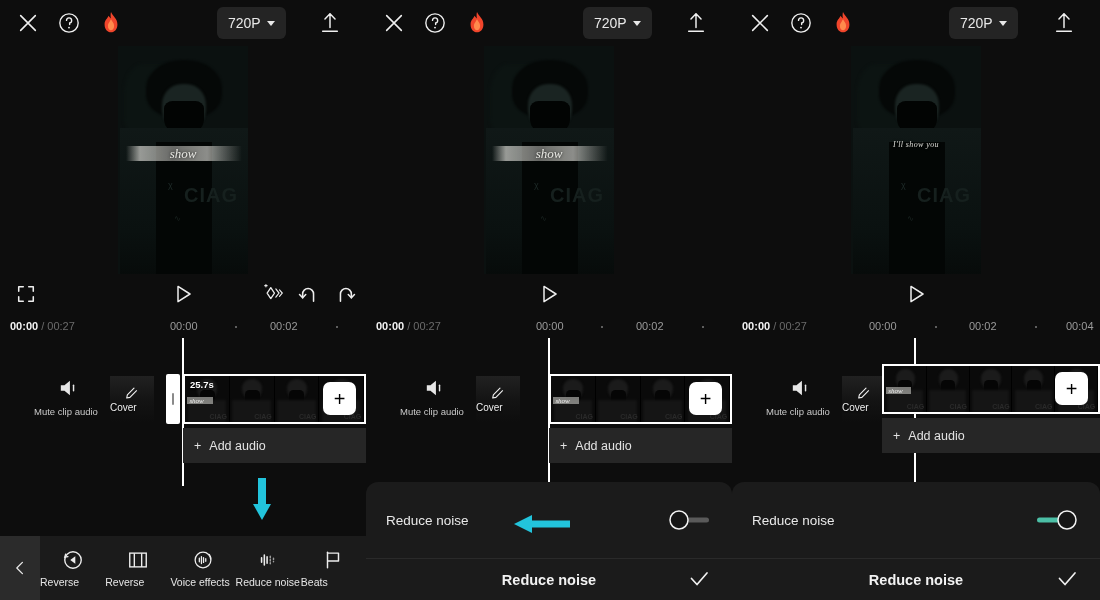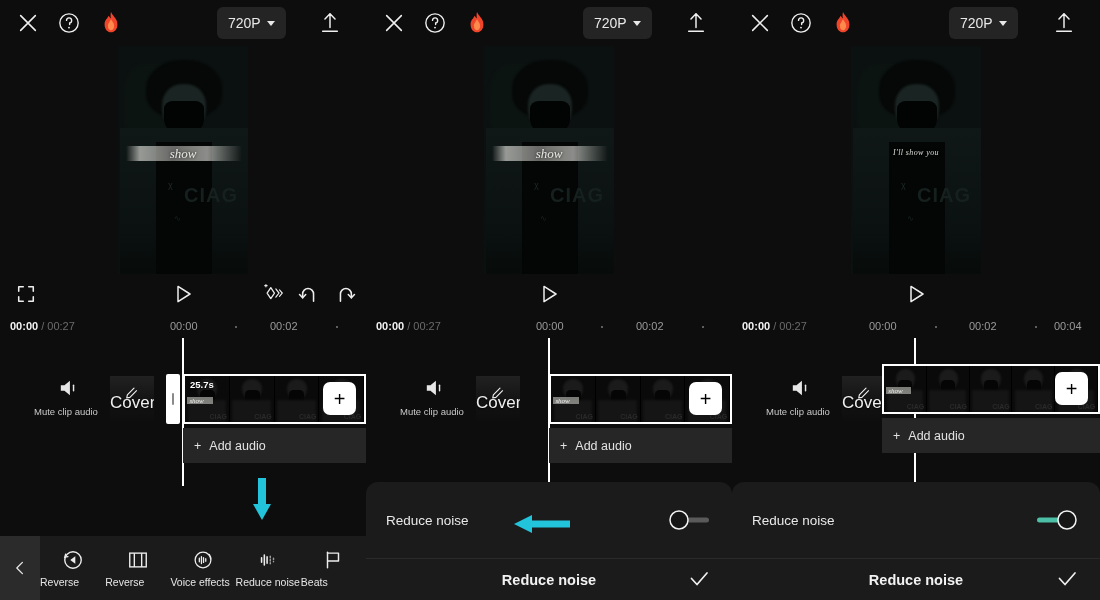--- a/index.html
+++ b/index.html
@@ -96,21 +96,21 @@
     background: linear-gradient(90deg, rgba(210,210,205,0.0) 0%, rgba(205,205,200,0.72) 12%, rgba(190,190,185,0.55) 40%, rgba(200,200,195,0.7) 70%, rgba(190,190,185,0.0) 100%);
     filter: blur(0.4px);
   }
   .pv-cap {
     position: absolute; left: 0; right: 0; text-align: center;
     color: #e9e9e4; font-size: 13px;
     font-family: "Liberation Serif", serif; font-style: italic;
     text-shadow: 0 0 3px rgba(0,0,0,.8);
   }
   .pv-cap.t1 { top: 100px; }
-  .pv-cap.t3 { top: 102px; font-size: 8px; letter-spacing: .4px; opacity: .92; }
+  .pv-cap.t3 { top: 94px; font-size: 8px; letter-spacing: .4px; opacity: .92; }
   .pv-sq1 { position: absolute; left: 50px; top: 134px; color:#1e2a28; font-size: 9px; }
   .pv-sq2 { position: absolute; left: 56px; top: 168px; color:#1c2624; font-size: 8px; }
 
   
   .transport {
     position: absolute; top: 274px; left: 0; right: 0; height: 42px;
     background: #0d0d0d;
   }
   .tp-fs { position: absolute; left: 16px; top: 10px; width: 20px; height: 20px; }
   .tp-play { position: absolute; left: 50%; transform: translateX(-50%); top: 9px; width: 22px; height: 22px; }
@@ -134,21 +134,21 @@
   .playhead { position: absolute; top: 0; width: 2px; background: #fff; }
 
   .mute-ico { position: absolute; }
   .mute-label { position: absolute; color: #c9c9c9; font-size: 9.5px; white-space: nowrap; }
 
   .cover {
     position: absolute; width: 44px; height: 46px;
     background: #1a1a1a; overflow: hidden;
   }
   .cover-img { position: absolute; inset: 0; background: linear-gradient(180deg,#222 0%, #121212 55%, #0b0b0b 100%); opacity:.85; }
-  .cover-txt { position: absolute; left: 0; right: 0; bottom: 9px; text-align: right; color: #efefef; font-size: 17px; text-shadow: 0 1px 2px #000; }
+  .cover-txt { position: absolute; left: 0; right: 0; bottom: 9px; text-align: left; color: #efefef; font-size: 10px; text-shadow: 0 1px 2px #000; }
   .cover-pen { position: absolute; left: 50%; transform: translateX(-50%); top: 10px; width: 16px; height: 16px; }
 
   .handle { position: absolute; background: #fff; border-radius: 2px; }
   .handle::after { content:''; position:absolute; left:50%; top:50%; transform:translate(-50%,-50%); width:2px; height:12px; background:#8a8a8a; border-radius:1px; }
 
   .clip { position: absolute; border: 2px solid #fff; background: #111; overflow: hidden; display: flex; }
   .frame { flex: 1 0 auto; position: relative; background: #0a0a0a; overflow: hidden; border-right: 1px solid #000; }
   .fr-head { position:absolute; left:28%; top:6%; width:46%; height:44%; background:#1b1b1b; border-radius:46%; filter: blur(1px); }
   .fr-mask { position:absolute; left:34%; top:30%; width:34%; height:30%; background:#050505; border-radius:30%; filter: blur(.5px);}
   .fr-body { position:absolute; left:6%; bottom:0; width:88%; height:48%; background:#151515; filter: blur(.8px);}
@@ -652,21 +652,21 @@
     <div class="ruler">
       <div class="cur-time">
         <b>00:00</b>
         <i>/</i>
         <i>00:27</i>
       </div>
       <span class="tick" style="left:137px">00:00</span>
       <span class="dot" style="left:203px"></span>
       <span class="tick" style="left:237px">00:02</span>
       <span class="dot" style="left:303px"></span>
-      <span class="tick" style="left:322px">00:04</span>
+      <span class="tick" style="left:334px">00:04</span>
     </div>
 
     <div class="tl">
       <div class="playhead" style="left:182px; height:148px;"></div>
 
       <span class="mute-ico" style="left:58px; top:40px;">
         <svg viewBox="0 0 24 22" width="22" height="20">
             <path d="M3 8 H7 L13 3 V19 L7 14 H3 Z" fill="#e6e6e6"></path>
             <path d="M17 8 V14" stroke="#e6e6e6" stroke-width="1.6" stroke-linecap="round"></path>
           </svg>

